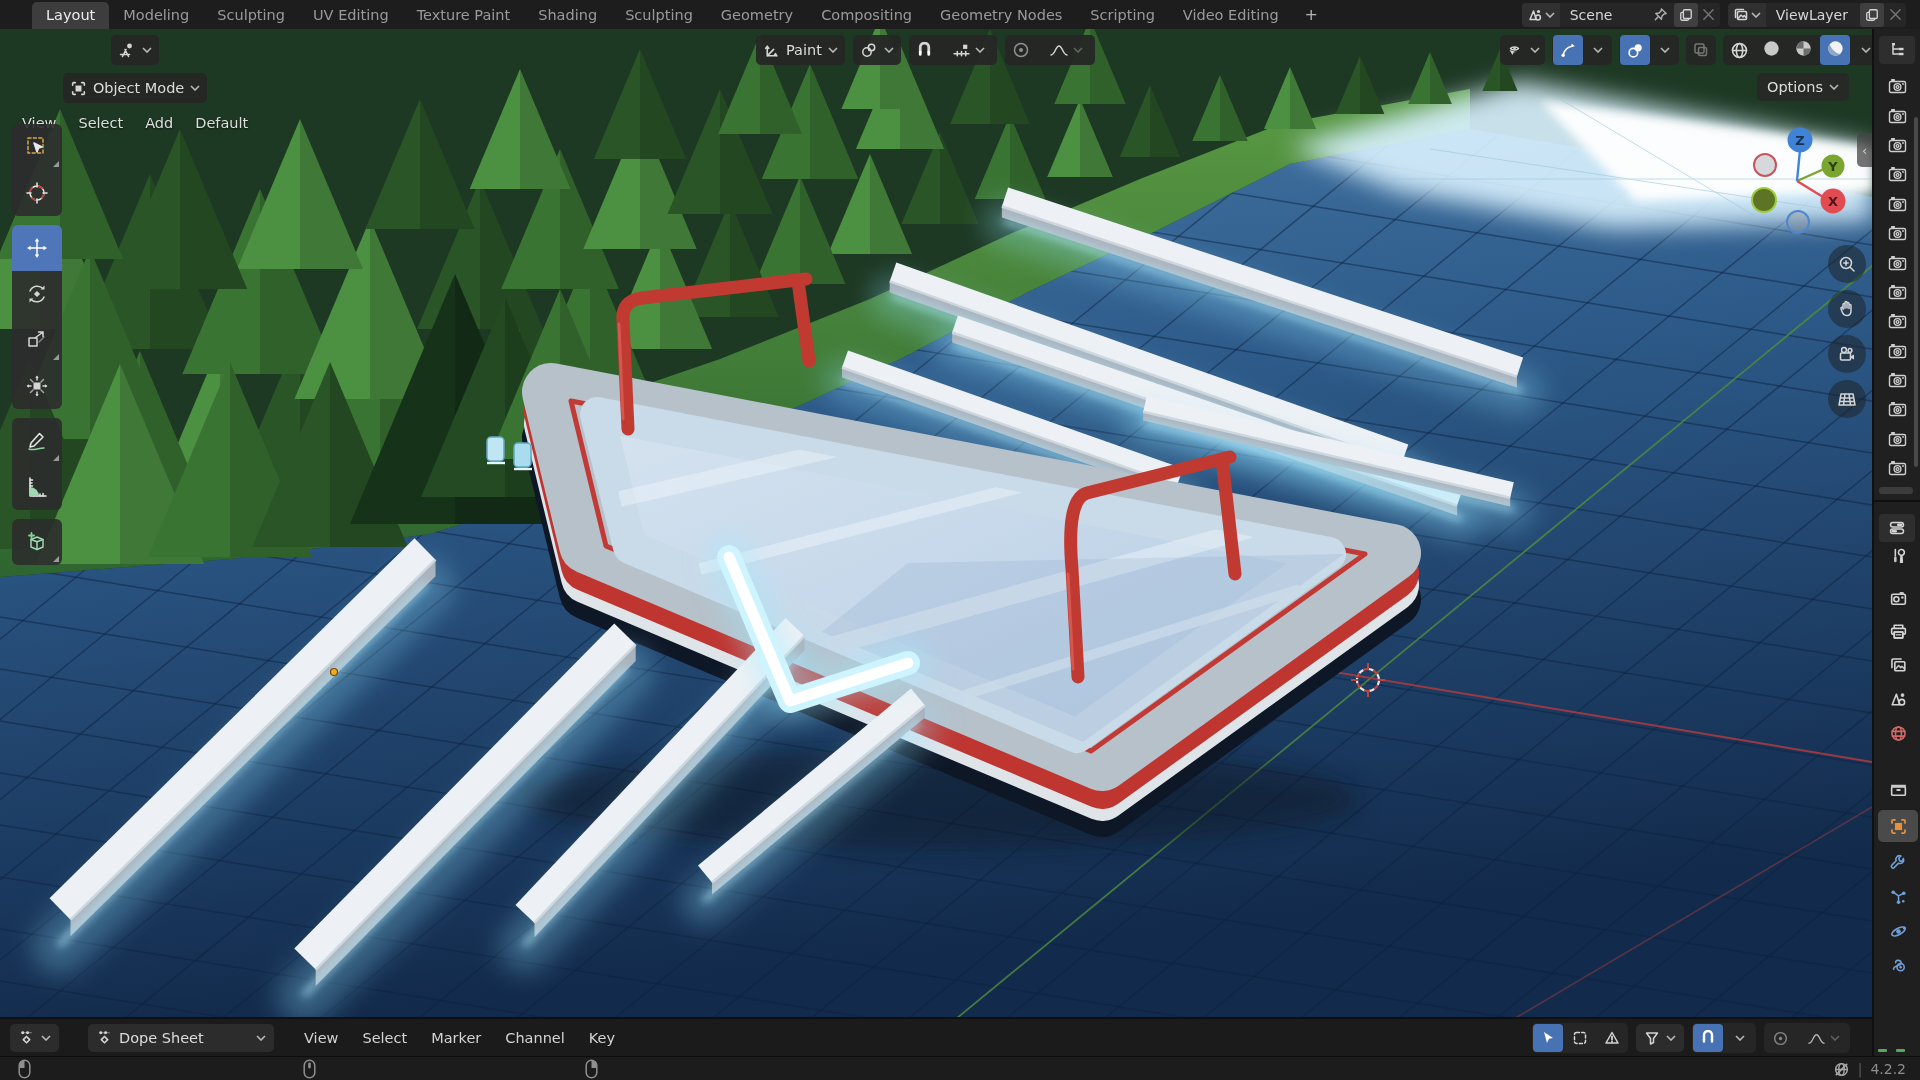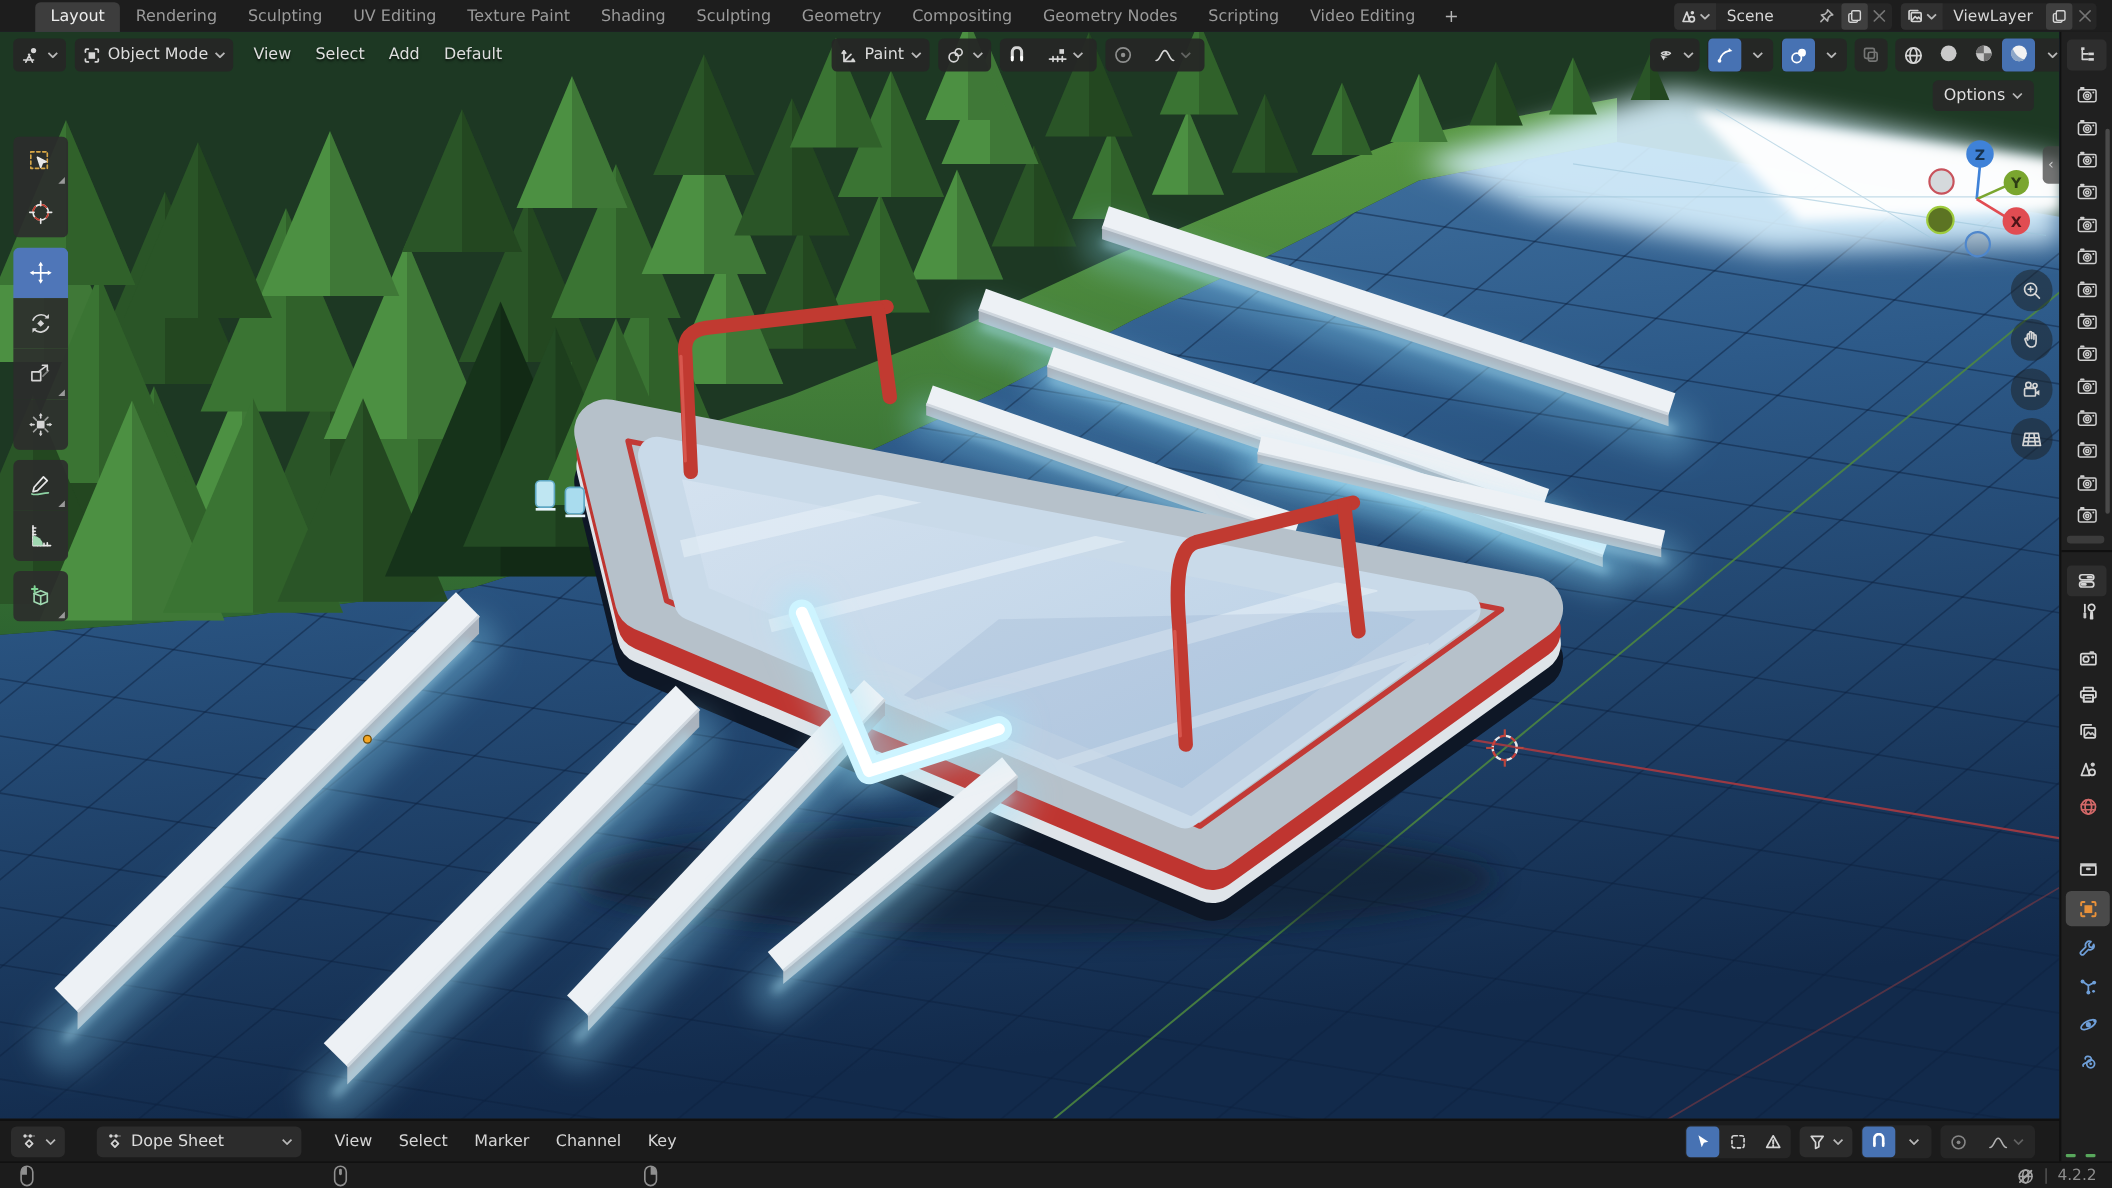--- a/index.html
+++ b/index.html
@@ -83,21 +83,21 @@
   .chv.dim polyline{opacity:.4;}
 </style>
 </head>
 <body>
 
 <div class="app">
 
   <header class="topbar">
     <nav class="tabs">
       <div class="tab active">Layout</div>
-      <div class="tab">Rendering</div>
+      <div class="tab">Modeling</div>
       <div class="tab">Sculpting</div>
       <div class="tab">UV Editing</div>
       <div class="tab">Texture Paint</div>
       <div class="tab">Shading</div>
       <div class="tab">Sculpting</div>
       <div class="tab">Geometry</div>
       <div class="tab">Compositing</div>
       <div class="tab">Geometry Nodes</div>
       <div class="tab">Scripting</div>
       <div class="tab">Video Editing</div>
@@ -486,21 +486,21 @@
     <g stroke="#b8473f" stroke-width="2">
                 <line x1="1368" y1="634" x2="1368" y2="641"></line>
                 <line x1="1368" y1="661" x2="1368" y2="668"></line>
                 <line x1="1351" y1="651" x2="1358" y2="651"></line>
                 <line x1="1378" y1="651" x2="1385" y2="651"></line>
               </g>
   </g>
             <circle cx="334" cy="643" r="3.5" fill="#f5a623" stroke="#6e4a07" stroke-width="1.2"></circle>
           </svg>
 
-        <div class="vp-row" style="left:12px;top:6px;">
+        <div class="vp-row" style="left:12px;top:6px;flex-direction:column;">
           <div class="vpw">
             <span class="ic">
                 <svg width="18" height="18" viewBox="0 0 18 18">
                   <path d="M2.5 13.5h9M4.5 15.5 8 8.5M10.5 15.5 7 8.5"></path>
                   <circle cx="11.5" cy="5" r="2.4" fill="#d5d5d5" stroke="none"></circle>
                 </svg>
               </span>
             <svg class="chv" viewBox="0 0 10 6">
                 <polyline points="1,1 5,5 9,1"></polyline>
               </svg>

